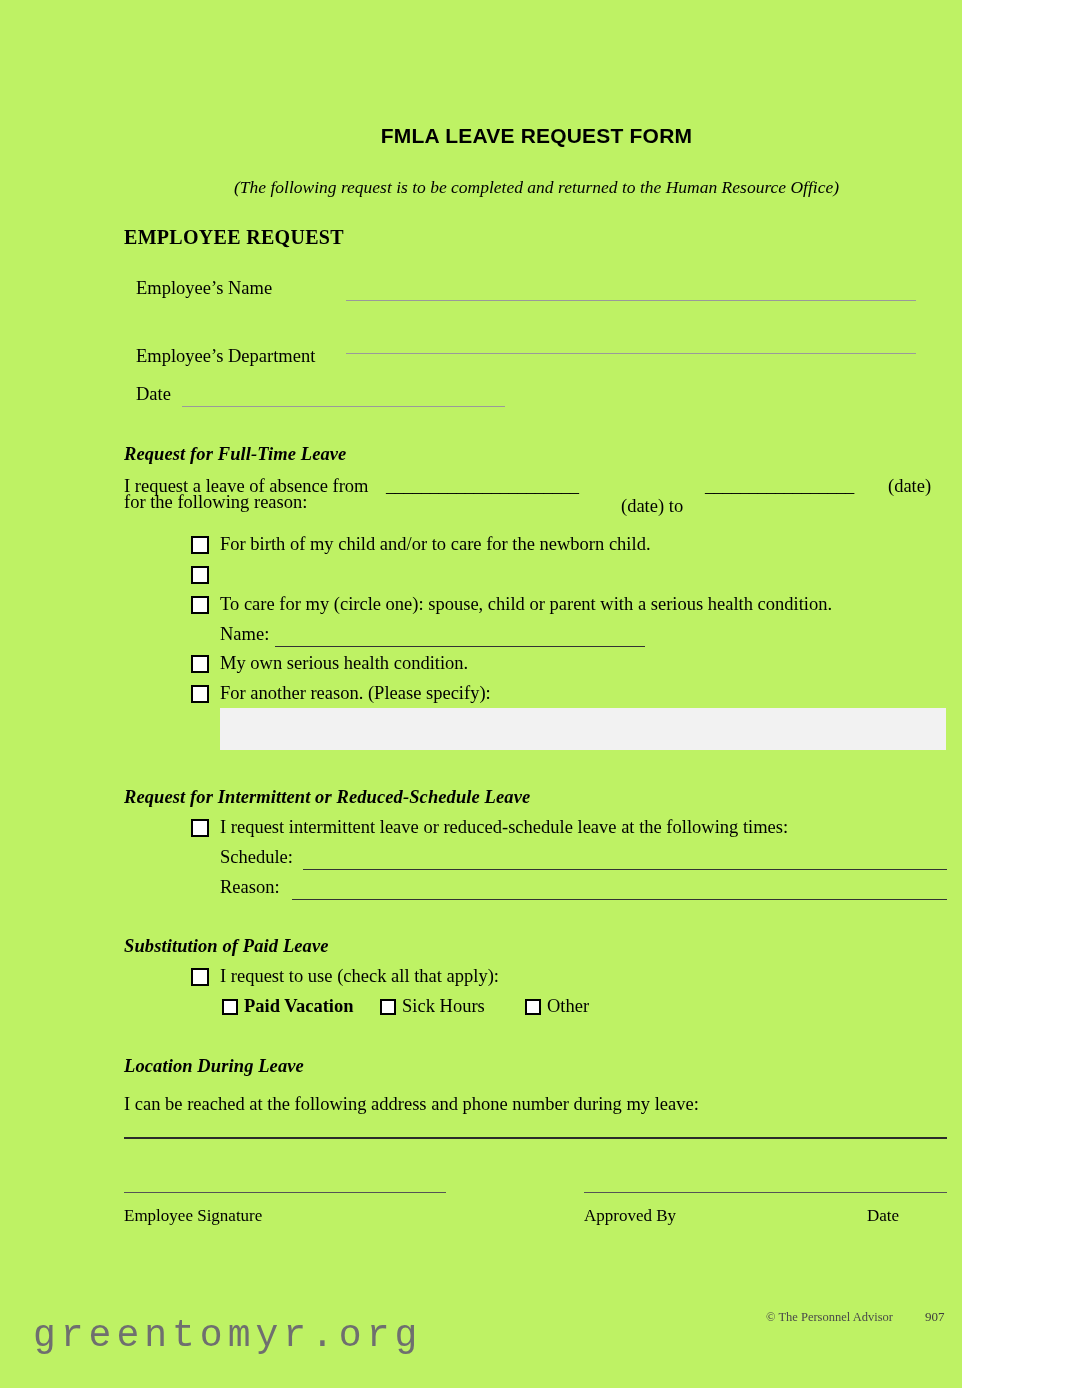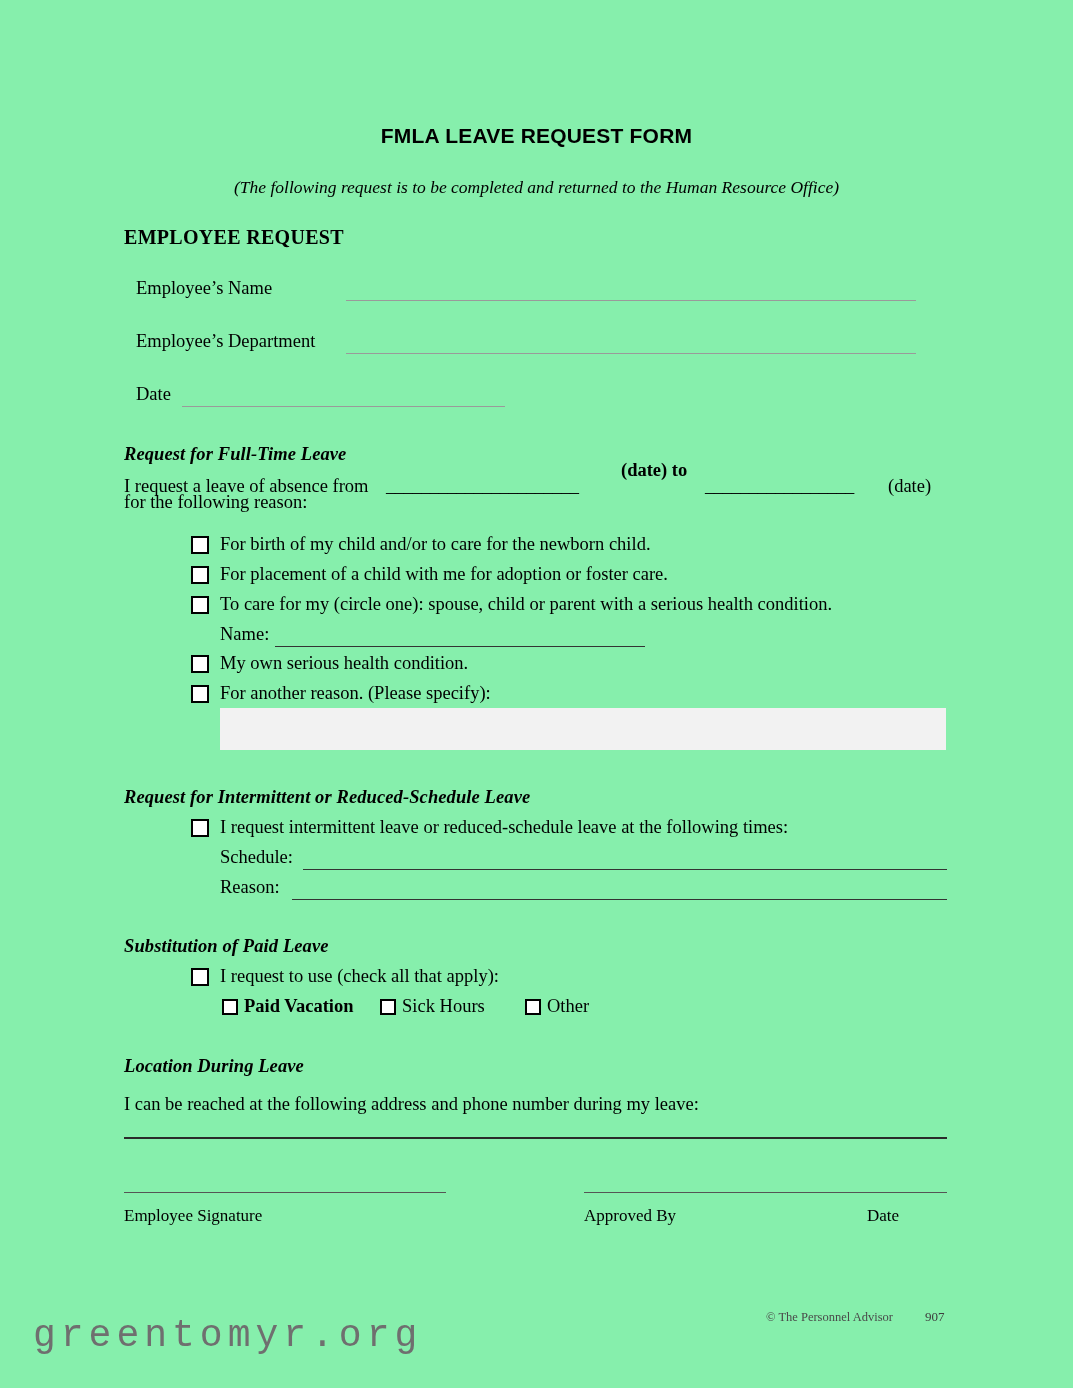--- a/index.html
+++ b/index.html
@@ -12,23 +12,23 @@
     width: 1073px;
     height: 1388px;
     position: relative;
     font-family: "Liberation Serif", "DejaVu Serif", serif;
     color: #000000;
     overflow: hidden;
   }
 
   .page {
     position: relative;
-    width: 1073px;
+    width: 962px;
     height: 1388px;
-    background: #86efac;
+    background: #bef264;
   }
 
   
   .doc-title {
     position: absolute;
     left: 0;
     top: 124px;
     width: 1073px;
     text-align: center;
     font-family: "Liberation Sans", "DejaVu Sans", sans-serif;
@@ -150,42 +150,41 @@
 
   <div class="doc-title">FMLA LEAVE REQUEST FORM</div>
   <div class="doc-subtitle">(The following request is to be completed and returned to the Human Resource Office)</div>
 
   <div class="section-caps" style="left:124px; top:226px;">EMPLOYEE REQUEST</div>
 
   <div class="txt" style="left:136px; top:278px;">Employee’s Name</div>
   <div class="rule-gray" style="left:346px; top:300px; width:570px;"></div>
   <div class="txt" style="left:352px; top:278px; font-size:17px;"></div>
 
-  <div class="txt" style="left:136px; top:331px;">Employee’s Department</div>
+  <div class="txt" style="left:136px; top:346px;">Employee’s Department</div>
   <div class="rule-gray" style="left:346px; top:353px; width:570px;"></div>
   <div class="txt" style="left:352px; top:331px; font-size:17px;"></div>
 
   <div class="txt" style="left:136px; top:384px;">Date</div>
   <div class="rule-gray" style="left:182px; top:406px; width:323px;"></div>
   <div class="txt" style="left:190px; top:384px; font-size:17px;"></div>
 
   <div class="section-head" style="left:124px; top:444px;">Request for Full-Time Leave</div>
 
   <div class="txt" style="left:124px; top:476px;">I request a leave of absence from</div>
   <div class="txt" style="left:386px; top:476px; letter-spacing:-0.5px;">______________________</div>
-  <div class="txt" style="left:621px; top:460px;font-weight:bold;">(date) to</div>
+  <div class="txt" style="left:621px; top:496px;">(date) to</div>
   <div class="txt" style="left:705px; top:476px; letter-spacing:-0.5px;">_________________</div>
   <div class="txt" style="left:888px; top:476px;">(date)</div>
   <div class="txt" style="left:124px; top:492px;">for the following reason:</div>
 
   <div class="cbox" style="left:191px; top:536px;"></div>
   <div class="txt" style="left:220px; top:534px;">For birth of my child and/or to care for the newborn child.</div>
 
   <div class="cbox" style="left:191px; top:566px;"></div>
-  <div class="txt" style="left:220px; top:564px;">For placement of a child with me for adoption or foster care.</div>
 
   <div class="cbox" style="left:191px; top:596px;"></div>
   <div class="txt" style="left:220px; top:594px;">To care for my (circle one): spouse, child or parent with a serious health condition.</div>
 
   <div class="txt" style="left:220px; top:624px;">Name:</div>
   <div class="rule-dark" style="left:275px; top:646px; width:370px;"></div>
   <div class="txt" style="left:282px; top:624px; font-size:17px;"></div>
 
   <div class="cbox" style="left:191px; top:655px;"></div>
   <div class="txt" style="left:220px; top:653px;">My own serious health condition.</div>

